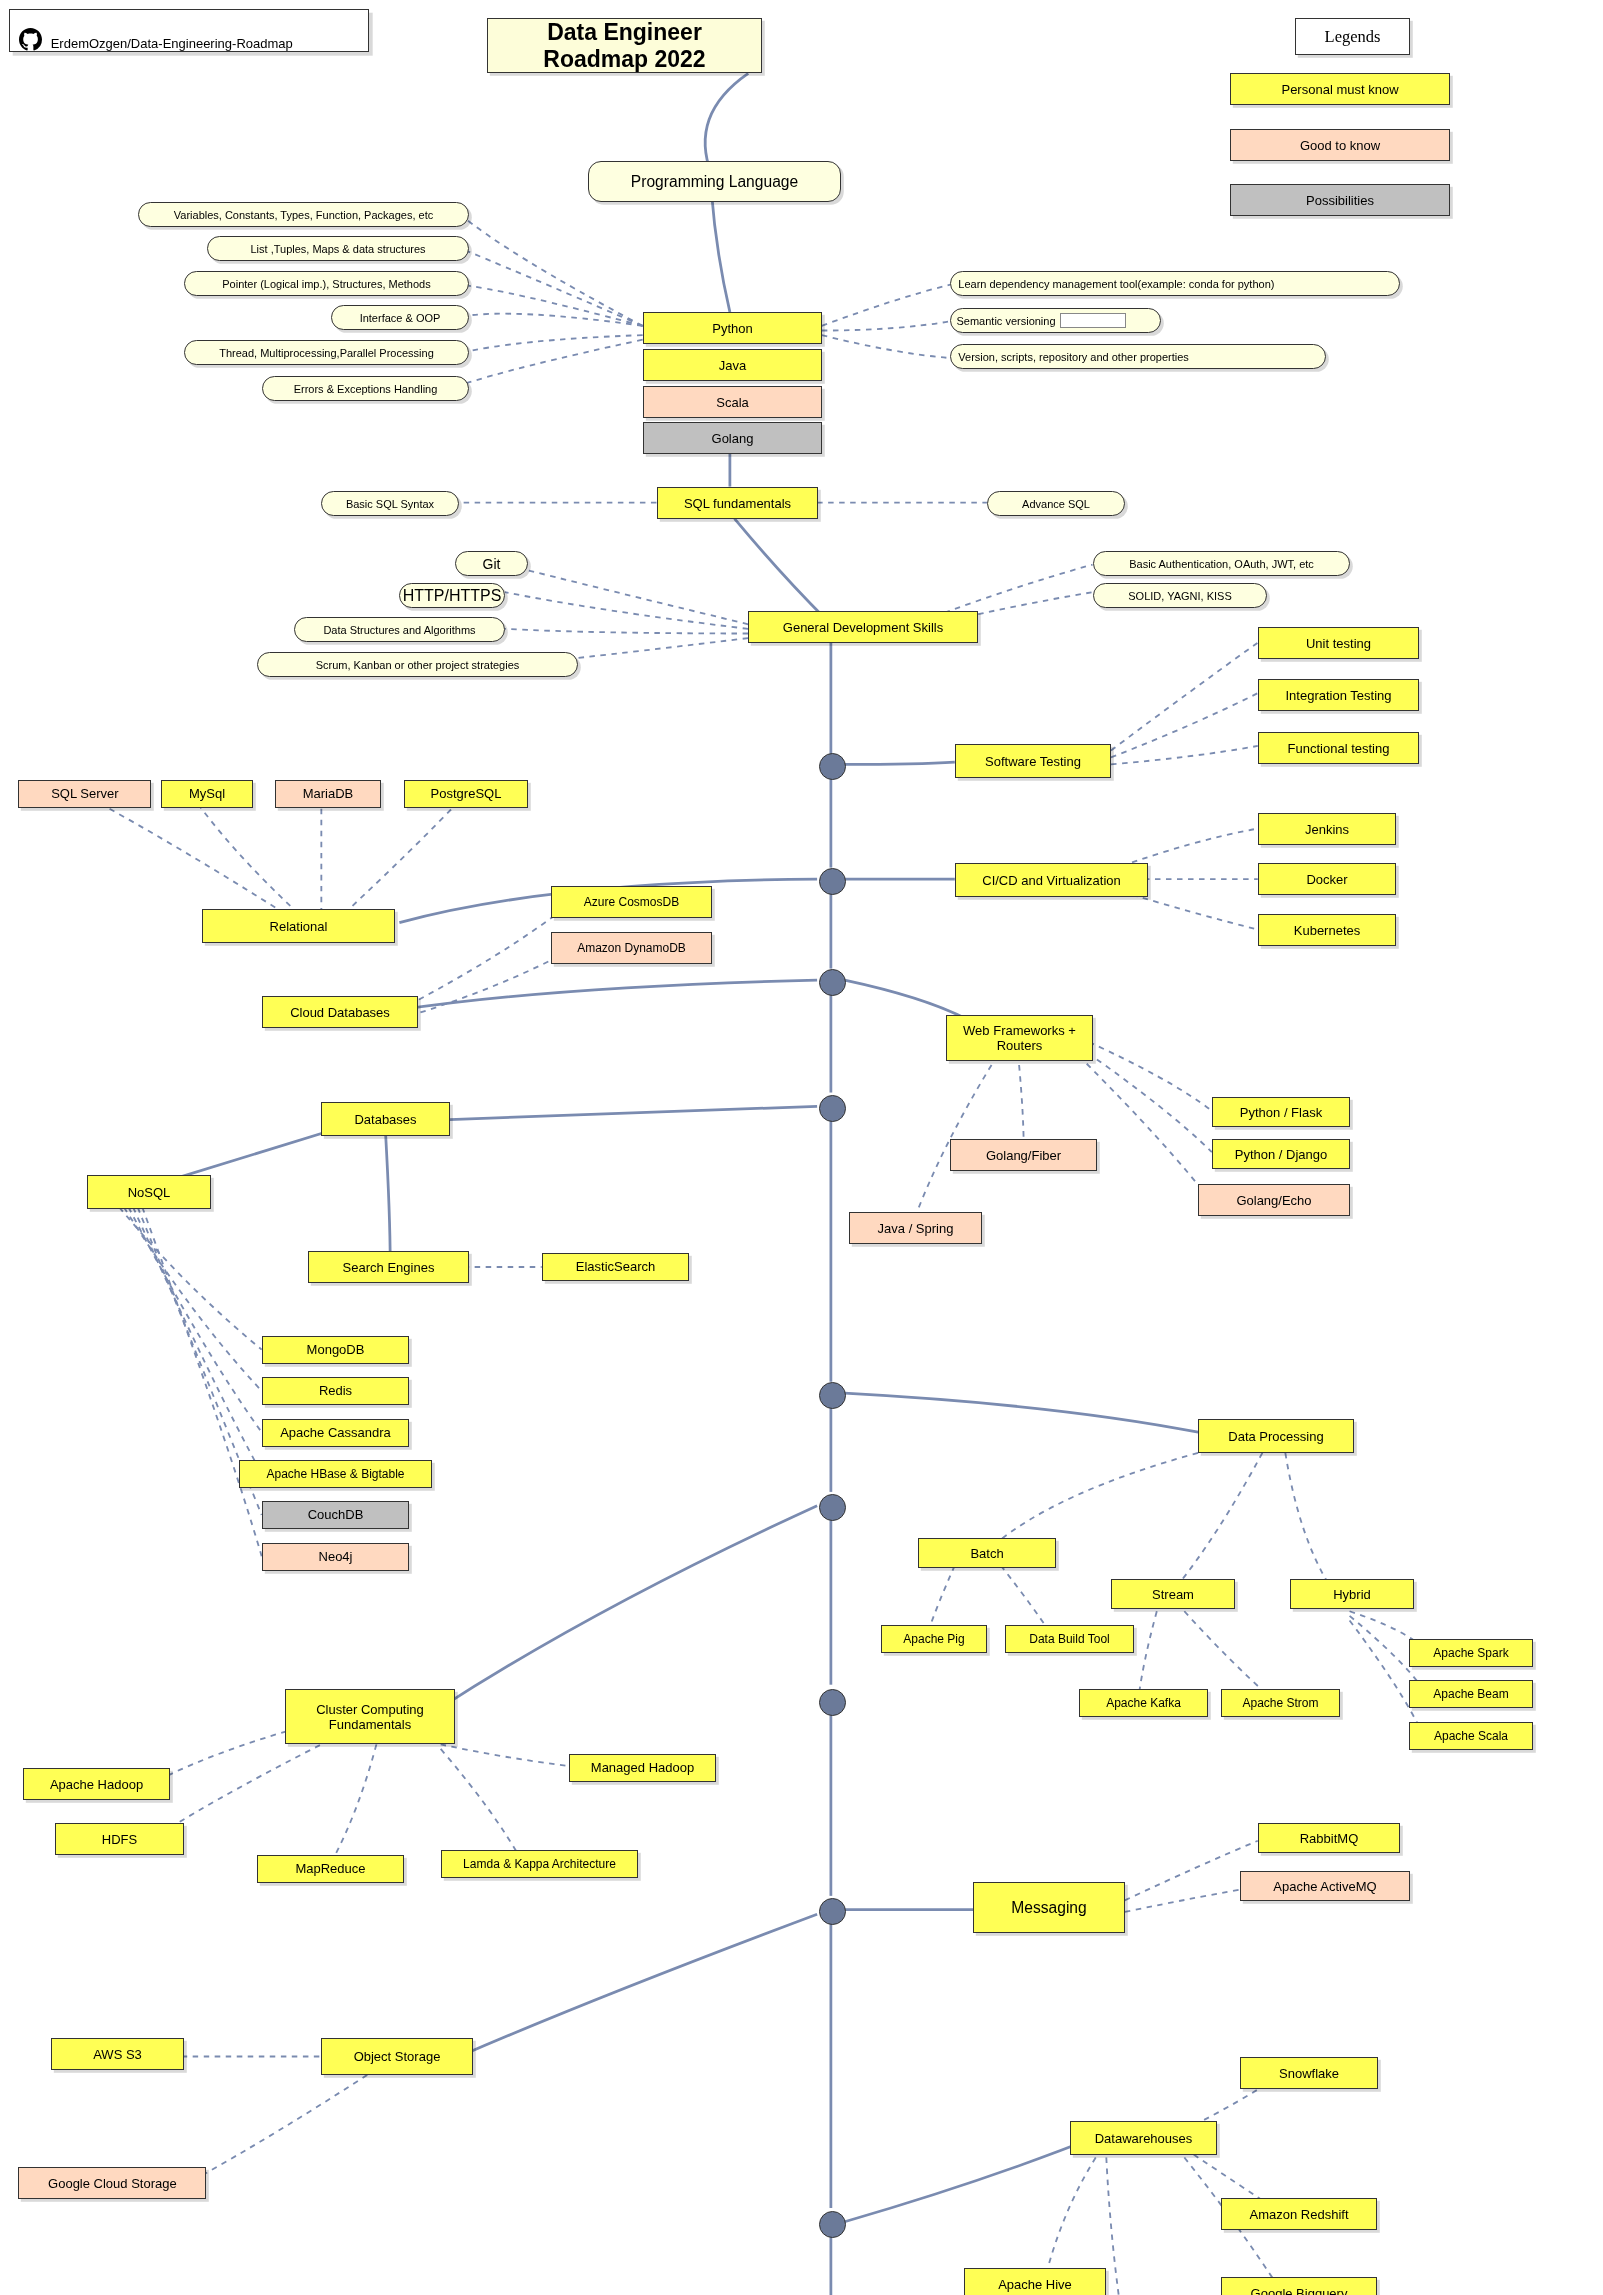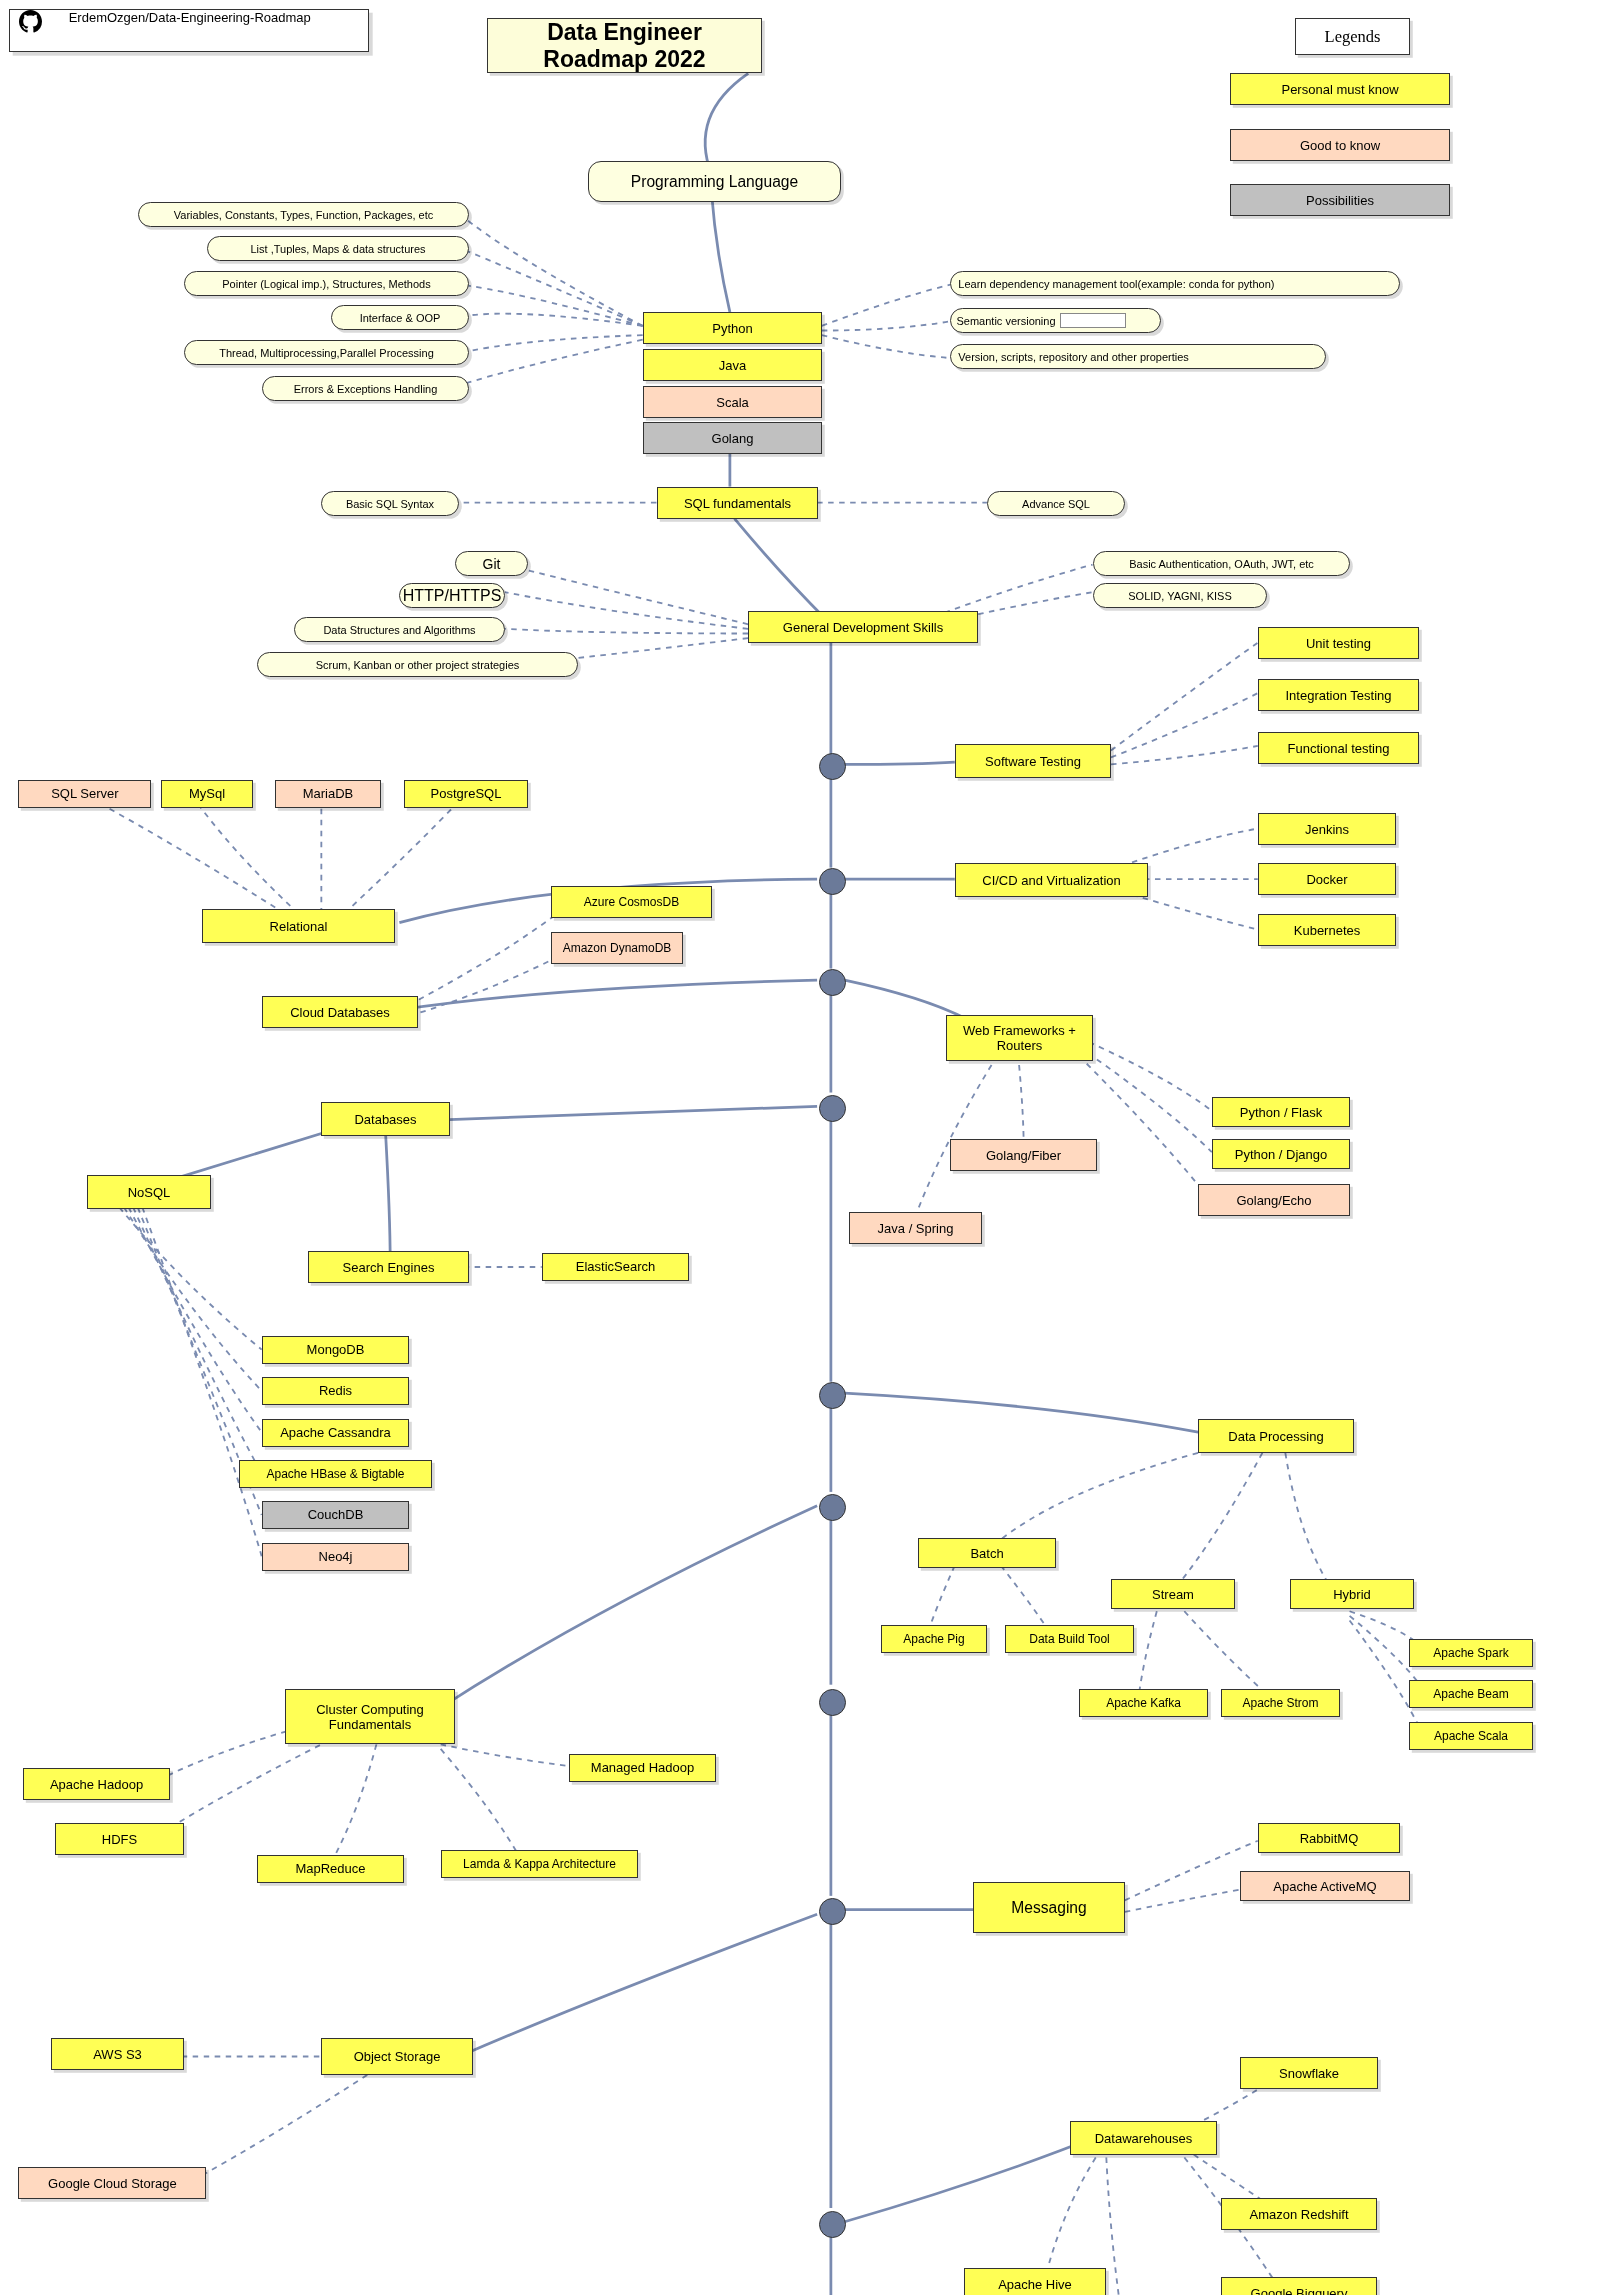--- a/index.html
+++ b/index.html
@@ -58,24 +58,23 @@
   .github-badge {
     position: absolute;
     top: 9.2px;
     left: 9.2px;
     width: 349px;
     height: 41px;
     background: #fff;
     border: 0.9px solid #333;
     box-shadow: 3.7px 3.7px 0 rgba(0,0,0,0.15);
     display: flex;
-    align-items: flex-start;
+    align-items: flex-end;
     padding-left: 9.2px;
     font-size: 13px;
-    gap: 18px;
   }
   .github-badge svg { margin-right: 8.3px; }
 </style>
 </head>
 <body>
 
 <svg class="lines" viewBox="0 0 3492 7716" width="1603" height="3542">
   <defs>
     <style>
       .solid { stroke:#7a8bb0; stroke-width:6; fill:none; }
@@ -330,21 +329,21 @@
 <div class="node must" style="left:1258px;top:914px;width:138px;height:32px">Kubernetes</div>
 
 <div class="node must" style="left:202px;top:909px;width:193px;height:34px">Relational</div>
 <div class="node good" style="left:18.4px;top:780px;width:133px;height:27.5px">SQL Server</div>
 <div class="node must" style="left:161px;top:780px;width:92px;height:27.5px">MySql</div>
 <div class="node good" style="left:275px;top:780px;width:106px;height:27.5px">MariaDB</div>
 <div class="node must" style="left:404px;top:780px;width:124px;height:27.5px">PostgreSQL</div>
 
 <div class="node must" style="left:262px;top:996px;width:156px;height:32px">Cloud Databases</div>
 <div class="node must" style="left:551px;top:886px;width:161px;height:32px;font-size:12px">Azure CosmosDB</div>
-<div class="node good" style="left:551px;top:932px;width:132px;height:32px;font-size:12px">Amazon DynamoDB</div>
+<div class="node good" style="left:551px;top:932px;width:161px;height:32px;font-size:12px">Amazon DynamoDB</div>
 
 <div class="node must" style="left:946px;top:1015px;width:147px;height:46px">Web Frameworks + Routers</div>
 <div class="node must" style="left:1212px;top:1097px;width:138px;height:30px">Python / Flask</div>
 <div class="node must" style="left:1212px;top:1139px;width:138px;height:30px">Python / Django</div>
 <div class="node good" style="left:1198px;top:1184px;width:152px;height:32px">Golang/Echo</div>
 <div class="node good" style="left:950px;top:1139px;width:147px;height:32px">Golang/Fiber</div>
 <div class="node good" style="left:849px;top:1212px;width:133px;height:32px">Java / Spring</div>
 
 <div class="node must" style="left:321px;top:1102px;width:129px;height:34px">Databases</div>
 <div class="node must" style="left:87px;top:1175px;width:124px;height:34px">NoSQL</div>

